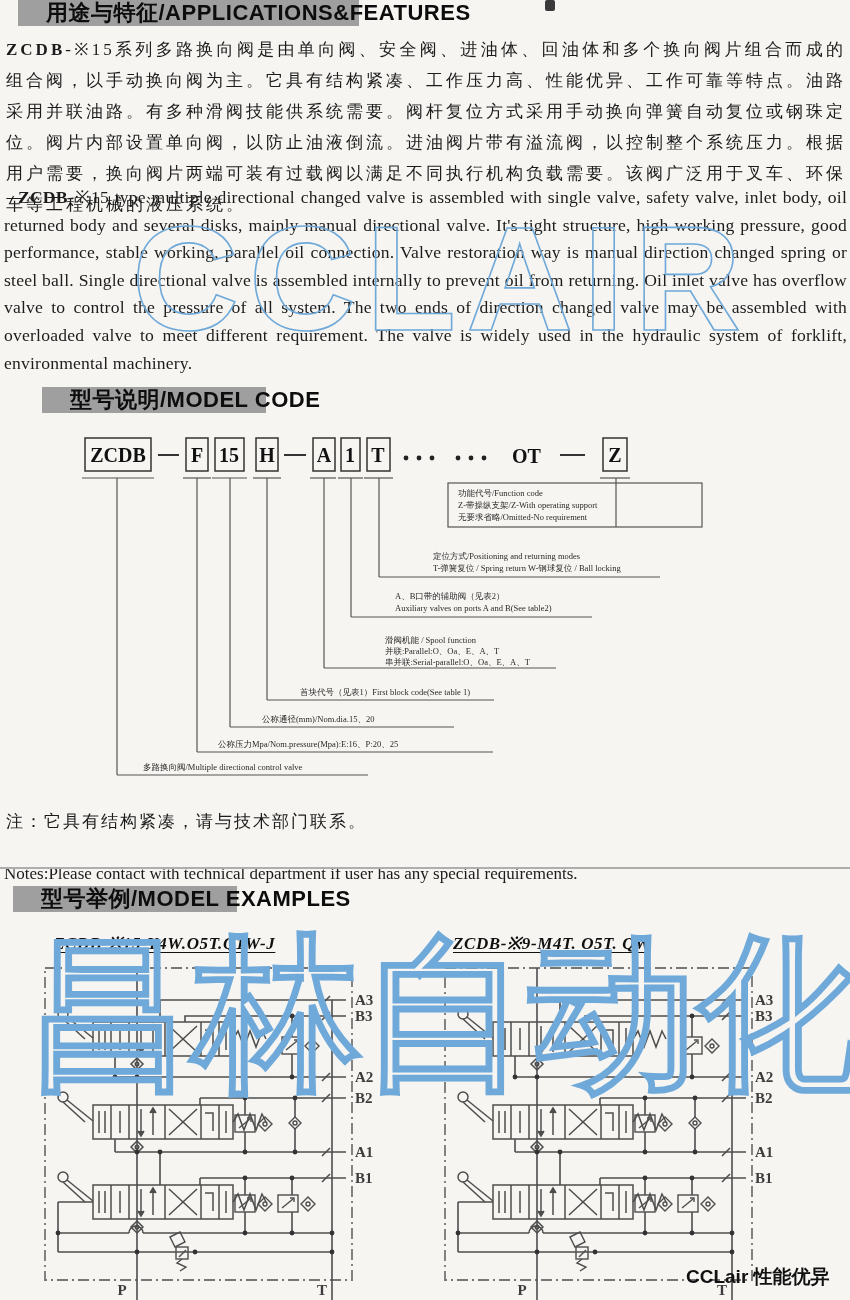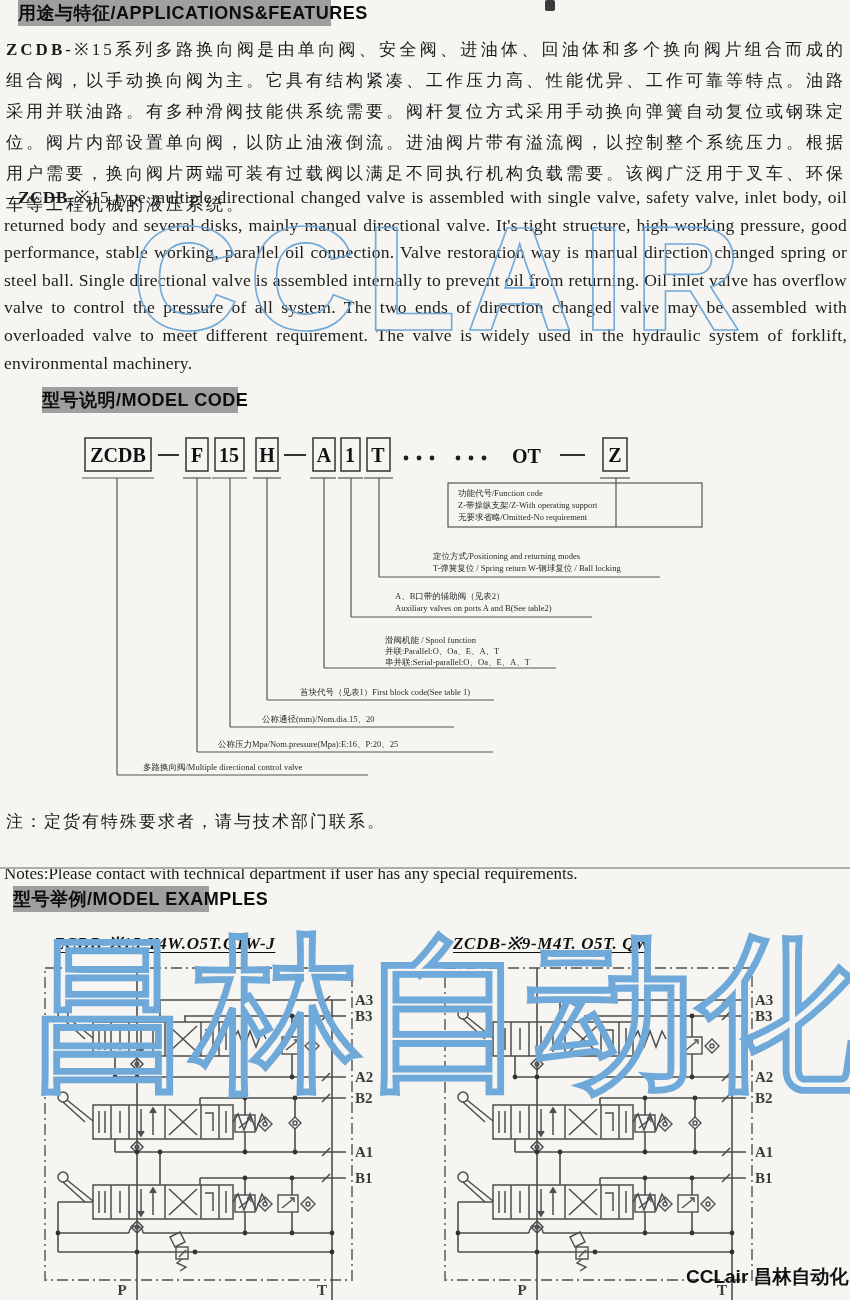--- a/index.html
+++ b/index.html
@@ -1,20 +1,20 @@
 <!DOCTYPE html>
 <html><head>
 <meta charset="utf-8">
 <style>
   html,body{margin:0;padding:0;background:#e8e8e8;}
   .page{position:relative;width:850px;height:1300px;background:#f6f5f2;overflow:hidden;
         font-family:"Liberation Serif",serif;color:#1b1b1b;}
   .abs{position:absolute;}
   .bar{background:#9f9f9f;color:#0d0d0d;font-family:"Liberation Sans",sans-serif;
-       font-weight:bold;font-size:18px;line-height:26px;height:26px;padding-left:0;
+       font-weight:bold;font-size:22px;line-height:26px;height:26px;padding-left:28px;
        letter-spacing:0.5px;white-space:nowrap;}
   .para{font-size:17px;line-height:31px;text-align:justify;color:#1c1c1c;}
   .para.cn{letter-spacing:3px;}
   .para.en{font-size:17.6px;line-height:27.6px;text-indent:14px;letter-spacing:0.2px;}
   .lead{font-weight:bold;}
   .note{font-size:17px;white-space:nowrap;}
   .note.cn{letter-spacing:2px;}
   .divider{height:2px;background:#aeaeae;}
   .dtitle{font-weight:bold;font-size:17px;letter-spacing:0.6px;color:#111;
           text-decoration:underline;text-underline-offset:3px;white-space:nowrap;font-style:italic;}
@@ -120,21 +120,21 @@
       <text x="385" y="215">滑阀机能 / Spool function</text>
       <text x="385" y="226">并联:Parallel:O、Oa、E、A、T</text>
       <text x="385" y="237">串并联:Serial-parallel:O、Oa、E、A、T</text>
       <text x="300" y="267">首块代号（见表1）First block code(See table 1)</text>
       <text x="262" y="294">公称通径(mm)/Nom.dia.15、20</text>
       <text x="218" y="319">公称压力Mpa/Nom.pressure(Mpa):E:16、P:20、25</text>
       <text x="143" y="342">多路换向阀/Multiple directional control valve</text>
     </g>
   </svg>
 
-  <div class="abs note cn" style="left:6px;top:810px;">注：定货有特殊要求者，请与技术部门联系。</div>
+  <div class="abs note cn" style="left:6px;top:810px;">注：它具有结构紧凑，请与技术部门联系。</div>
   <div class="abs note" style="left:4px;top:864px;">Notes:Please contact with technical department if user has any special requirements.</div>
 
   <div class="abs divider" style="left:0;top:867px;width:850px;"></div>
 
   <div class="abs bar" style="left:13px;top:886px;width:196px;">型号举例/MODEL EXAMPLES</div>
 
   <div class="abs dtitle" style="left:54px;top:931px;">ZCDB-※15-Y4W.O5T.Q1W-J</div>
   <div class="abs dtitle" style="left:453px;top:931px;">ZCDB-※9-M4T. O5T. QW</div>
 
   <svg class="abs wm" style="left:25px;top:912px;z-index:6;" width="825" height="195" viewBox="0 0 825 195">
@@ -394,15 +394,15 @@
       <text x="325" y="64">B3</text>
       <text x="325" y="125">A2</text>
       <text x="325" y="146">B2</text>
       <text x="325" y="200">A1</text>
       <text x="325" y="226">B1</text>
       <text x="92" y="338" text-anchor="middle">P</text>
       <text x="292" y="338" text-anchor="middle">T</text>
     </g>
   </svg>
 
-  <div class="abs brand" style="left:686px;top:1264px;z-index:8;">CCLair 昌林自动化</div>
+  <div class="abs brand" style="left:686px;top:1264px;z-index:8;">CCLair 性能优异</div>
 
 </div>
 
 </body></html>

